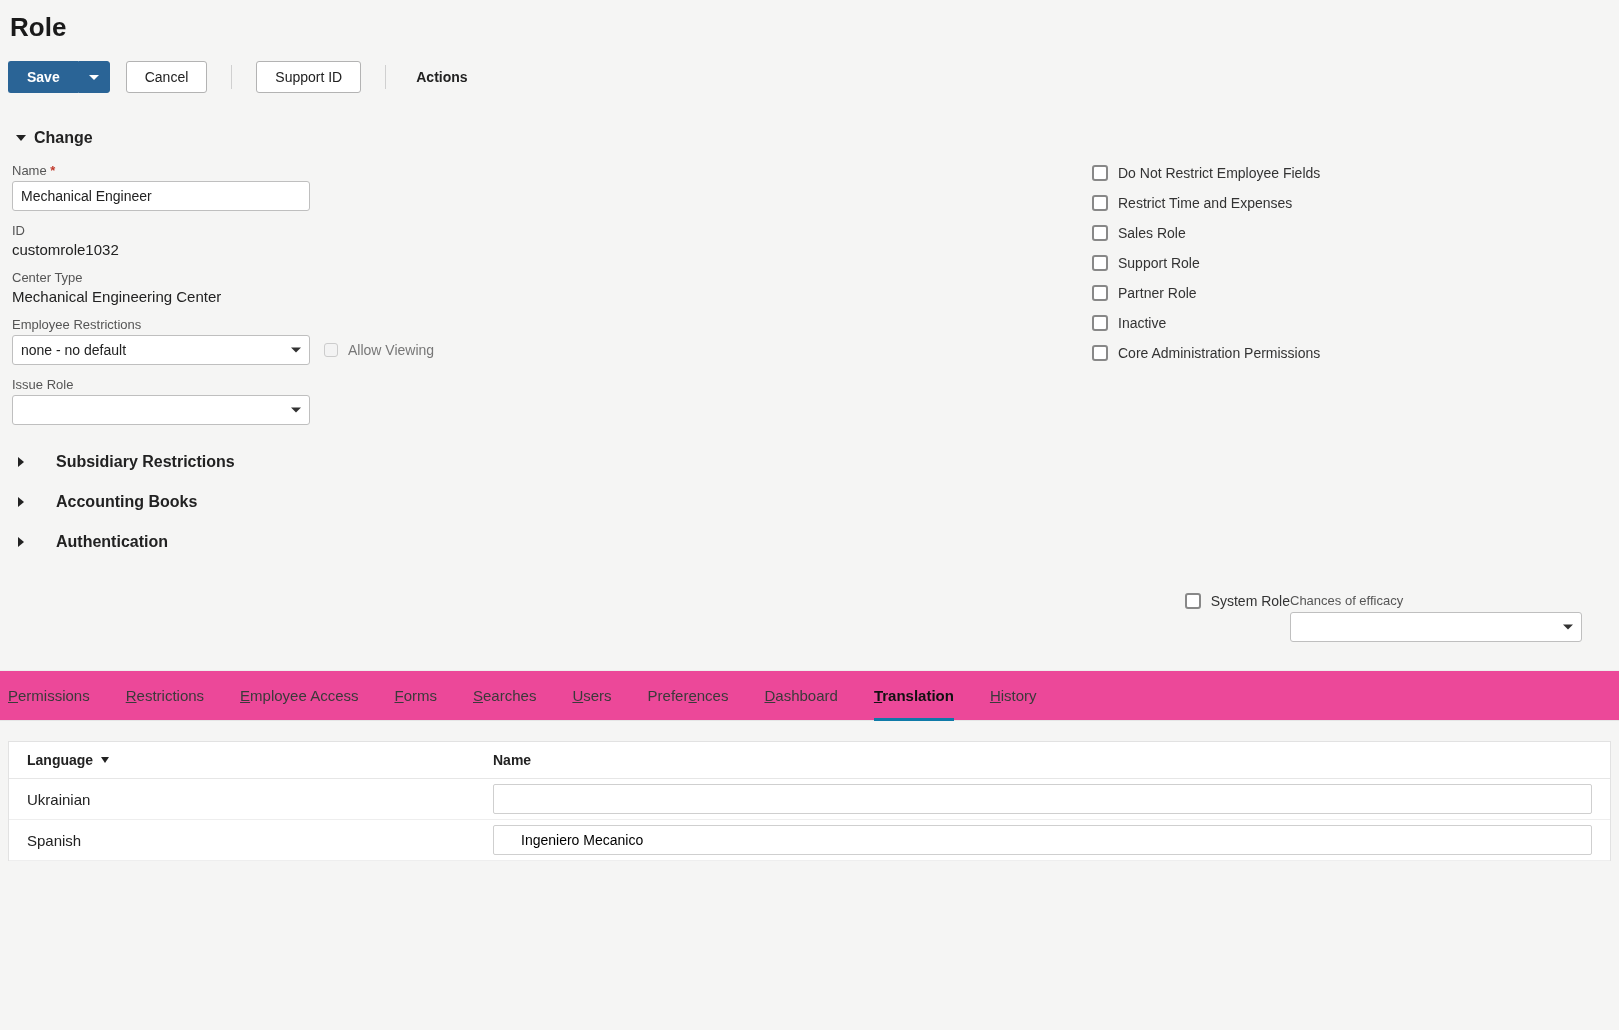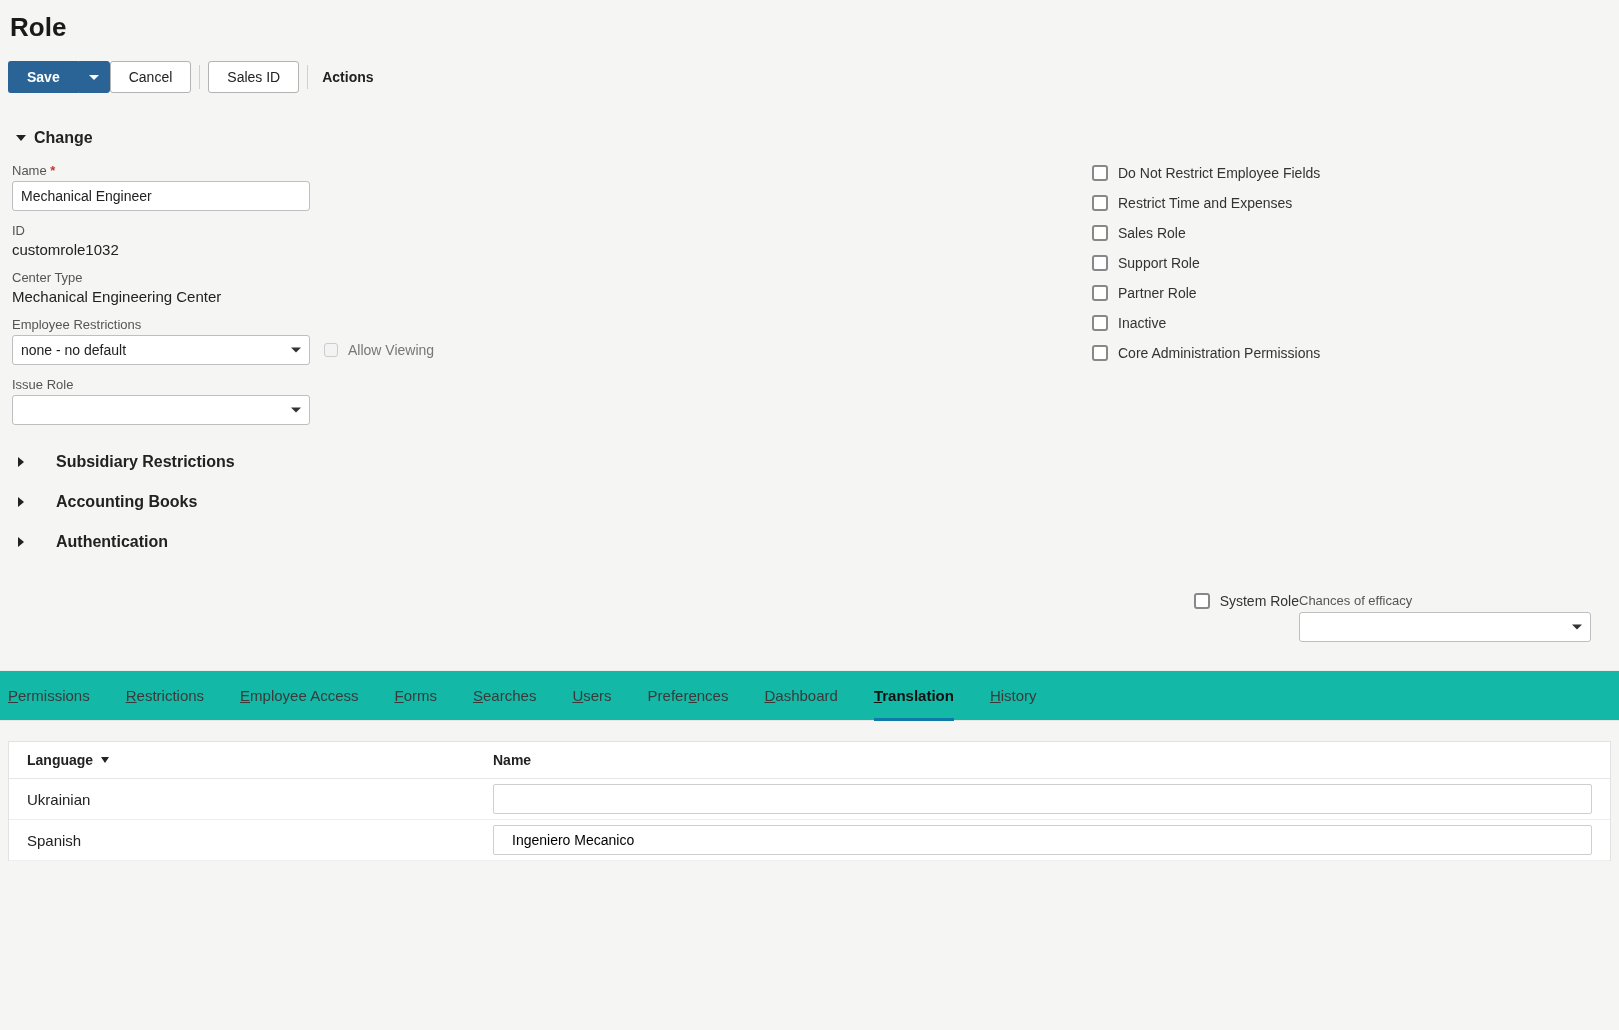--- a/index.html
+++ b/index.html
@@ -3,24 +3,24 @@
 <meta charset="utf-8">
 <style>
   * { box-sizing: border-box; margin: 0; padding: 0; }
   body {
     font-family: -apple-system, BlinkMacSystemFont, "Segoe UI", Helvetica, Arial, sans-serif;
     background: #f5f5f4;
     color: #222;
     font-size: 14px;
     width: 1619px;
   }
-  .page { padding: 8px 4px 0 8px; }
+  .page { padding: 8px 13px 0 8px; }
   .page-title { font-size: 26px; font-weight: 700; margin: 4px 0 18px 2px; color: #1a1a1a; }
 
-  .toolbar { display: flex; align-items: center; padding-bottom: 16px; }
+  .toolbar { display: flex; align-items: center; gap: 16px; padding-bottom: 16px; }
   .save-group { display: flex; }
   .btn { border-radius: 3px; font-size: 14px; padding: 7px 18px; cursor: pointer; }
   .btn-primary { background: #2a6496; color: #fff; border: 1px solid #2a6496; font-weight: 600; }
   .btn-primary-left { border-top-right-radius: 0; border-bottom-right-radius: 0; border-right: none; }
   .btn-primary-caret {
     background: #2a6496; color: #fff; border: 1px solid #2a6496;
     border-top-left-radius: 0; border-bottom-left-radius: 0;
     width: 32px; display: flex; align-items: center; justify-content: center; cursor: pointer;
     border-radius: 0 3px 3px 0;
   }
@@ -79,21 +79,21 @@
 
   .sub-sections { margin-top: 28px; }
   .sub-section { margin-bottom: 22px; }
   .sub-section .section-header { font-size: 16px; gap: 32px; }
 
   .footer-row { display: flex; align-items: flex-start; justify-content: flex-end; margin-top: 26px; padding-right: 20px; }
   .footer-right .label { margin-bottom: 4px; }
   .footer-right .select { width: 292px; }
 
   
-  .tabs-strip { background: #14b8a6; border-top: 1px solid #eee; border-bottom: 1px solid #e6e6e6; padding: 0 8px; }
+  .tabs-strip { background: #ec4899; border-top: 1px solid #eee; border-bottom: 1px solid #e6e6e6; padding: 0 8px; }
   .tabs { display: flex; gap: 36px; }
   .tab { padding: 16px 0; font-size: 15px; color: #3a3a3a; cursor: pointer; position: relative; }
   .tab.active { font-weight: 600; color: #111; }
   .tab.active::after {
     content: ""; position: absolute; left: 0; right: 0; bottom: -1px; height: 3px; background: #0f7aa8;
   }
   .tab .uletter { text-decoration: underline; }
 
   
   .table-area { background: #fff; margin: 20px 8px 0 8px; border: 1px solid #e2e2e2; border-bottom: none; }
@@ -104,39 +104,39 @@
     width: 0; height: 0;
     border-left: 4px solid transparent;
     border-right: 4px solid transparent;
     border-top: 6px solid #222;
   }
   .trow { display: flex; align-items: flex-end; padding: 5px 18px; border-bottom: 1px solid #eee; }
   .trow .col-lang { font-size: 15px; color: #222; padding: 6px 0; }
   .trow .col-name { flex: 1; }
   .cell-input {
     width: 100%; height: 30px; border: 1px solid #cfcfcf; background: #fff; border-radius: 2px;
-    padding: 0 18px; font-size: 14px;
+    padding: 0 27px; font-size: 14px;
   }
 </style>
 </head>
 <body>
 
 <div class="page">
   <h1 class="page-title">Role</h1>
 
   <div class="toolbar">
     <div class="save-group">
       <button class="btn btn-primary btn-primary-left">Save</button>
       <div class="btn-primary-caret">
         <span class="caret-down"></span>
       </div>
     </div>
     <button class="btn btn-secondary">Cancel</button>
     <span class="vdiv"></span>
-    <button class="btn btn-secondary">Sales ID</button>
+    <button class="btn btn-secondary">Support ID</button>
     <span class="vdiv"></span>
     <span class="actions-link">Actions</span>
   </div>
 
   <div class="form-body">
     <div class="section-header">
       <span class="chev chev-down"></span>
       <span>Change</span>
     </div>
 

